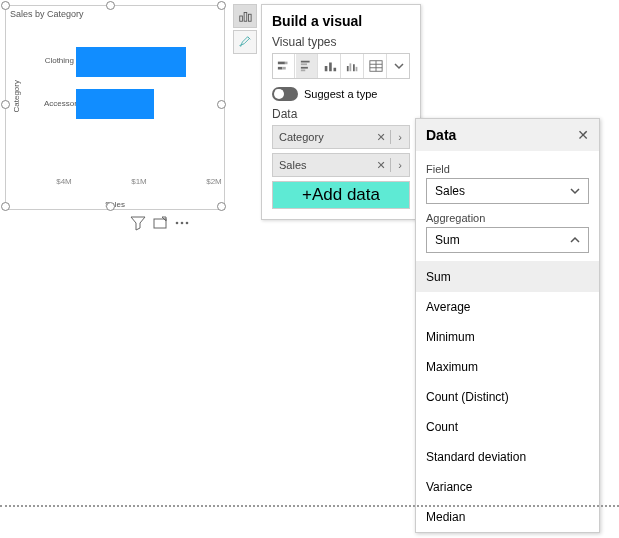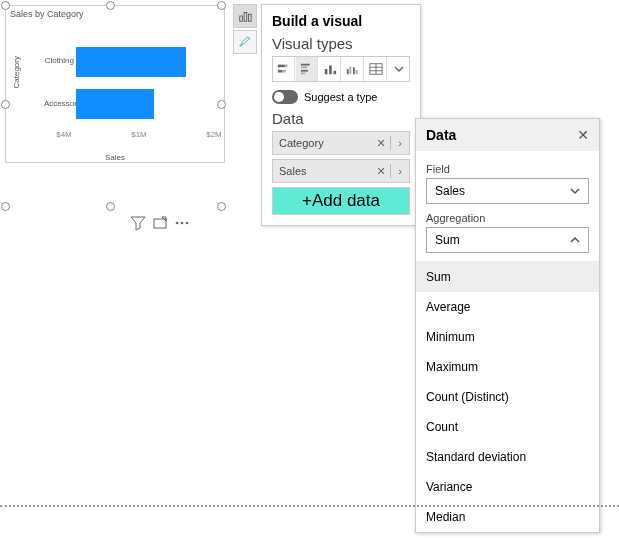--- a/index.html
+++ b/index.html
@@ -1,19 +1,19 @@
 <!DOCTYPE html>
 <html><head>
 <meta charset="utf-8">
 <style>
 * { box-sizing: border-box; margin: 0; padding: 0; font-family: 'Segoe UI', Arial, sans-serif; }
 body { background: #fff; width: 619px; height: 538px; position: relative; overflow: hidden; }
 
 
-.chart-box { position: absolute; left: 5px; top: 5px; width: 220px; height: 158px; border: 1px solid #ccc; background: #fff; }
+.chart-box { position: absolute; left: 5px; top: 5px; width: 220px; height: 205px; border: 1px solid #ccc; background: #fff; }
 .chart-title { font-size: 9px; color: #555; padding: 3px 4px; }
 .chart-plot { position: absolute; left: 26px; top: 28px; right: 10px; bottom: 30px; margin-left: 12px; }
 .bar-row { position: absolute; left: 32px; height: 30px; background: #118dff; }
 .cat-label { position: absolute; left: 0; font-size: 8px; color: #555; width: 30px; text-align: right; }
 .y-axis-label { position: absolute; left: 10px; top: 50%; transform: rotate(-90deg); transform-origin: left center; font-size: 8px; color: #555; }
 .x-axis { position: absolute; left: 58px; right: 10px; bottom: 12px; height: 20px; }
 .x-tick { position: absolute; font-size: 8px; color: #888; transform: translateX(-50%); }
 .x-axis-label { position: absolute; left: 50%; bottom: 0; transform: translateX(-50%); font-size: 8px; color: #555; }
 
 .handle { position: absolute; width: 9px; height: 9px; border: 1px solid #888; background: #fff; border-radius: 50%; }
@@ -22,21 +22,21 @@
 .vt-icon { width: 16px; height: 16px; color: #666; }
 
 
 .tab-icons { position: absolute; left: 233px; top: 4px; display: flex; flex-direction: column; gap: 2px; }
 .tab-btn { width: 24px; height: 24px; border: 1px solid #ccc; background: #f5f5f5; display: flex; align-items: center; justify-content: center; cursor: pointer; }
 .tab-btn.active { background: #ddd; }
 
 
 .build-panel { position: absolute; left: 261px; top: 4px; width: 160px; border: 1px solid #ccc; background: #fff; padding: 8px 10px 10px; box-shadow: 1px 1px 3px rgba(0,0,0,0.15); }
 .panel-title { font-size: 14px; font-weight: 600; margin-bottom: 6px; }
-.section-label { font-size: 15px; color: #444; margin: 6px 0 4px; }
+.section-label { font-size: 12px; color: #444; margin: 6px 0 4px; }
 .vis-types { display: flex; gap: 1px; border: 1px solid #ccc; }
 .vt-cell { flex: 1; height: 24px; display: flex; align-items: center; justify-content: center; border-right: 1px solid #ddd; cursor: pointer; }
 .vt-cell:last-child { border-right: none; }
 .vt-cell.sel { background: #e8e8e8; }
 .suggest-row { display: flex; align-items: center; gap: 6px; margin-top: 8px; font-size: 11px; }
 .toggle { width: 26px; height: 14px; background: #666; border-radius: 7px; position: relative; }
 .toggle .knob { width: 10px; height: 10px; background: #fff; border-radius: 50%; position: absolute; top: 2px; left: 2px; }
 .toggle .onlbl { position: absolute; left: 3px; top: 1px; font-size: 6px; color: #fff; }
 .field-row { display: flex; align-items: center; border: 1px solid #ccc; background: #e8e8e8; height: 24px; margin-bottom: 4px; font-size: 11px; }
 .field-row .fname { flex: 1; padding: 0 6px; color: #444; }

